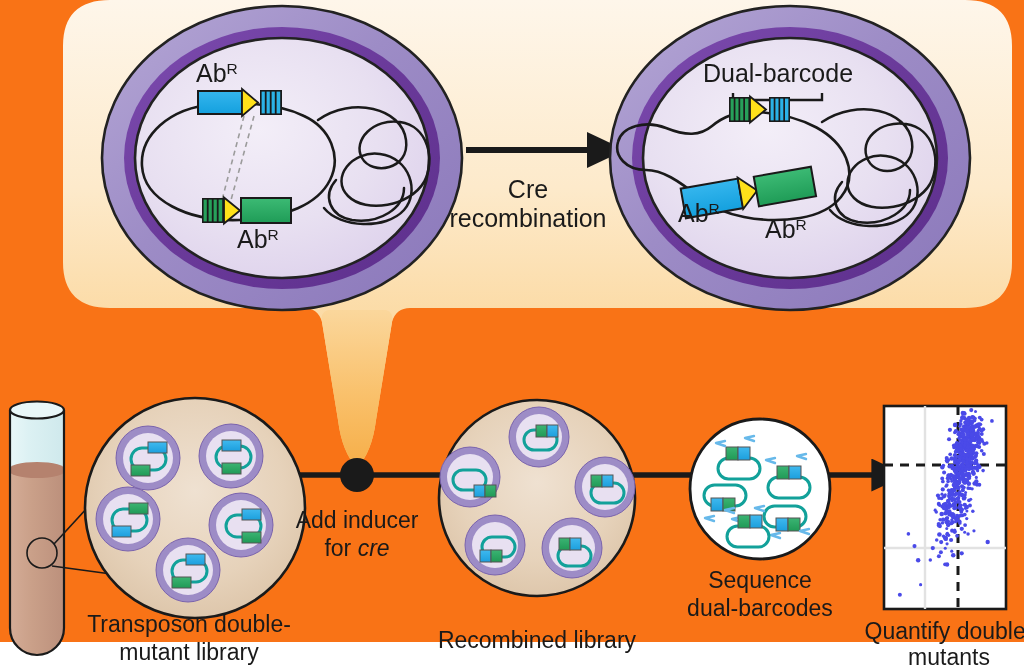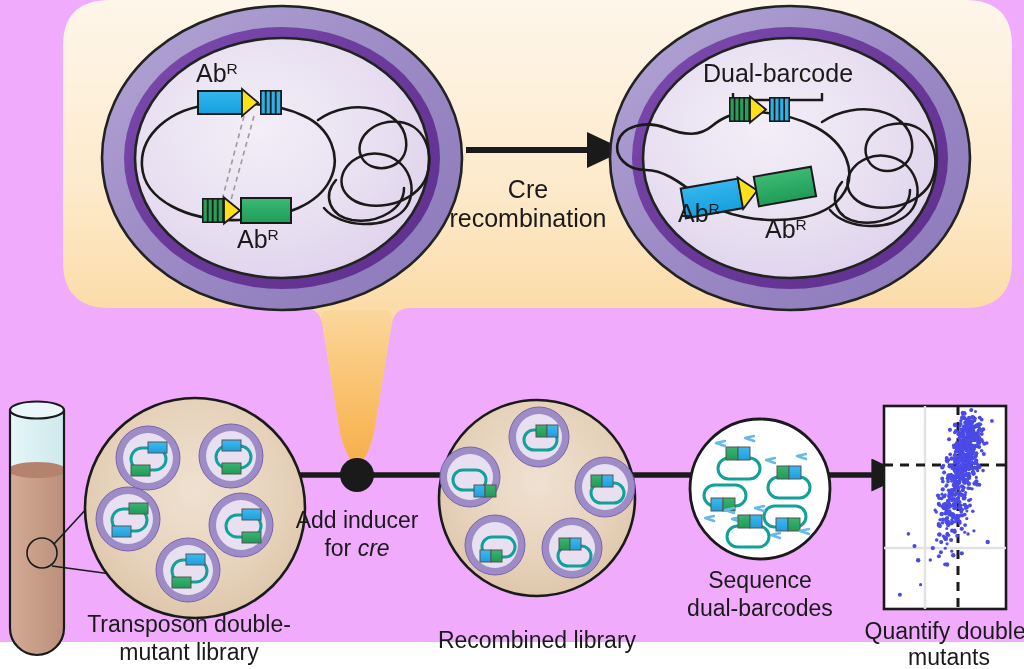--- a/index.html
+++ b/index.html
@@ -1,21 +1,21 @@
 <!DOCTYPE html>
 <html><head>
 <meta charset="utf-8">
 <title>Dual-barcode Cre recombination workflow</title>
 <style>
   html,body{margin:0;padding:0;background:#ffffff;}
   body{
     font-family:"Liberation Sans","DejaVu Sans",sans-serif;
     width:1024px;height:669px;overflow:hidden;
   }
-  #figure{position:relative;width:1024px;height:642px;background:#f0abfc;}
+  #figure{position:relative;width:1024px;height:642px;background:#f97316;}
   svg.layer{position:absolute;left:0;top:0;width:1024px;height:669px;}
   .lbl{font-family:"Liberation Sans","DejaVu Sans",sans-serif;fill:#1a1a1a;}
   .sup{font-size:0.62em;}
 </style>
 </head>
 <body>
 
 <div id="figure">
   <svg class="layer" viewBox="0 0 1024 669">
     <defs>

